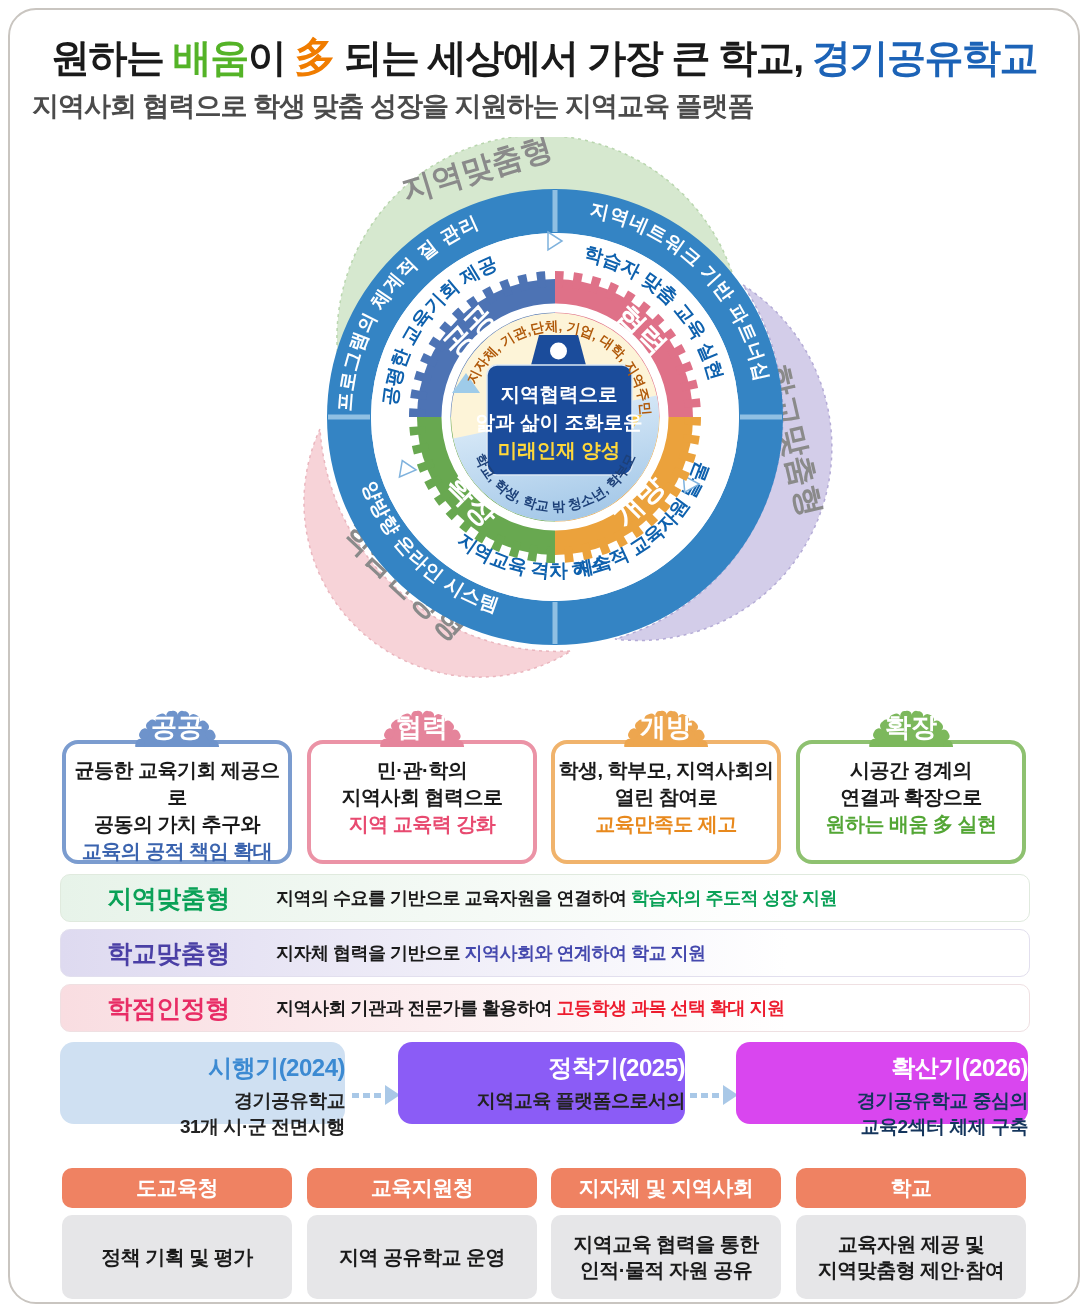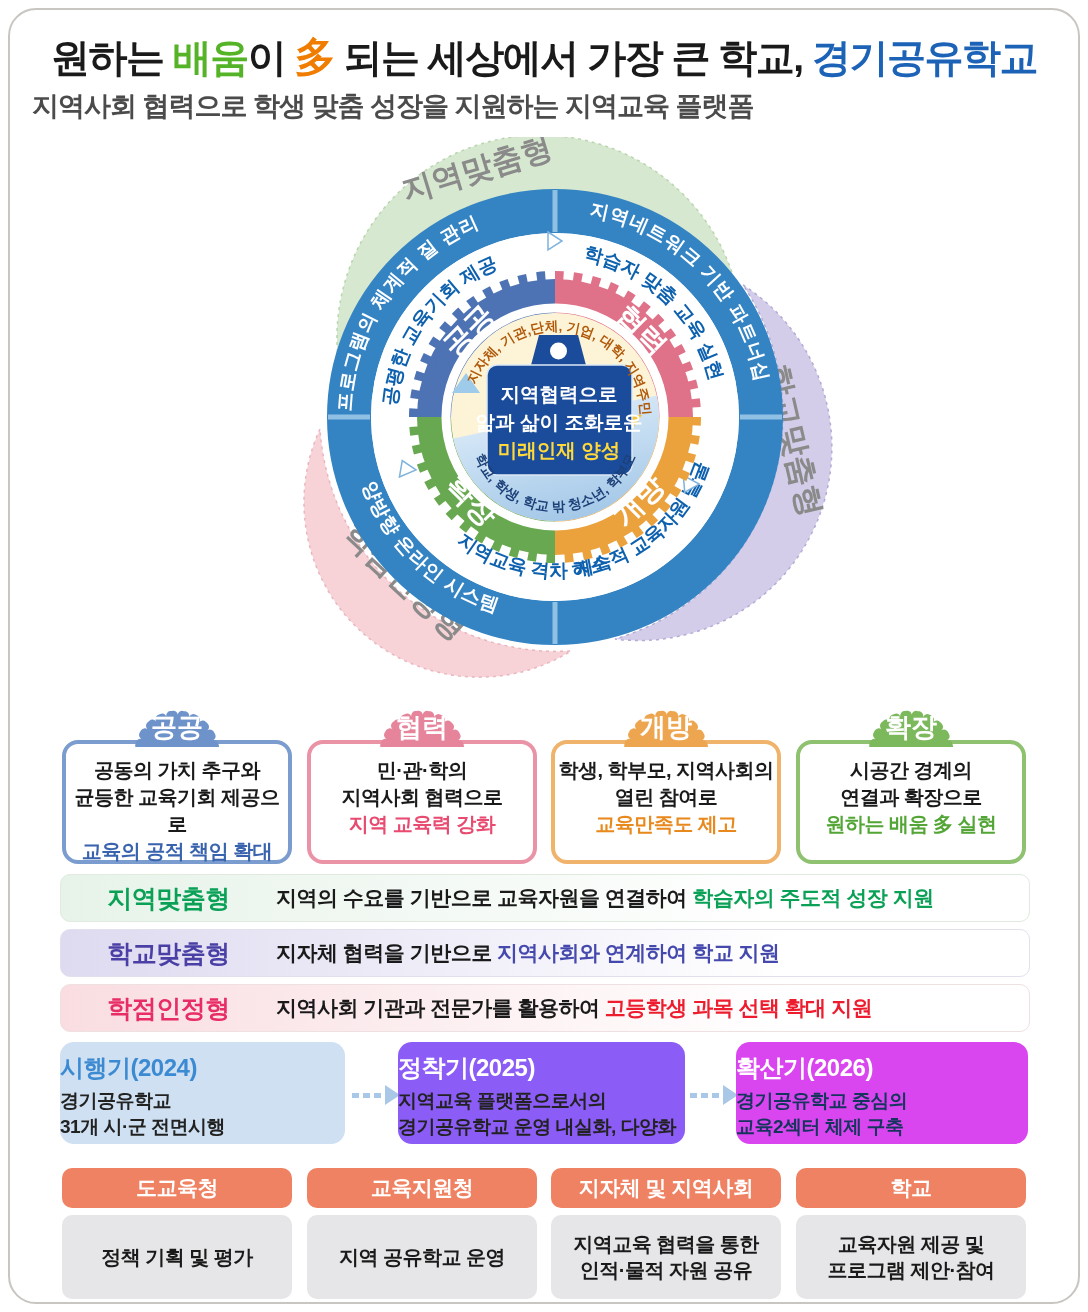--- a/index.html
+++ b/index.html
@@ -17,30 +17,30 @@
   .vbox .badge-label{position:absolute;top:13px;left:0;width:100%;text-align:center;font-size:26px;font-weight:800;color:#fff;z-index:3;}
   .vbox .card{position:relative;margin-top:-7px;height:103px;background:#fff;border-radius:16px;padding-top:13px;text-align:center;font-size:20px;font-weight:800;letter-spacing:-0.5px;line-height:27px;color:#1a1a1a;z-index:1;}
   .vb-blue  .card{border:4px solid #7b9ccf;} .vb-blue  .hl{color:#3a63ae;}
   .vb-pink  .card{border:4px solid #eb93a6;} .vb-pink  .hl{color:#e84a70;}
   .vb-orange .card{border:4px solid #f0b36c;} .vb-orange .hl{color:#e8891d;}
   .vb-green .card{border:4px solid #8ec170;} .vb-green .hl{color:#53a635;text-align:center;}
 
   
   .trow{position:absolute;left:60px;width:968px;height:46px;border-radius:10px;display:flex;align-items:center;}
   .trow .tlabel{width:215px;text-align:center;font-size:25px;font-weight:800;letter-spacing:-0.5px;}
-  .trow .tdesc{font-size:21px;font-weight:800;letter-spacing:-0.5px;color:#1a1a1a;}
+  .trow .tdesc{font-size:18px;font-weight:800;letter-spacing:-0.5px;color:#1a1a1a;}
   .trow-green{background:linear-gradient(90deg,#e7f3e9 0%,#ffffff 75%);border:1px solid #e0eade;}
   .trow-green .tlabel,.trow-green .hl{color:#0aa157;}
   .trow-purple{background:linear-gradient(90deg,#dedaf0 0%,#ffffff 75%);border:1px solid #e2dfee;}
   .trow-purple .tlabel{color:#4a3fa5;} .trow-purple .hl{color:#4549ae;}
   .trow-pink{background:linear-gradient(90deg,#f9dde1 0%,#ffffff 75%);border:1px solid #efe0e2;}
   .trow-pink .tlabel{color:#e82c65;} .trow-pink .hl{color:#ed1c2e;}
 
   
-  .tstep{position:absolute;top:1042px;height:102px;border-radius:14px;text-align:left;}
+  .tstep{position:absolute;top:1042px;height:82px;border-radius:14px;text-align:right;}
   .tstep .ttitle{margin-top:10px;font-size:24px;font-weight:800;letter-spacing:-0.5px;}
   .tstep .tbody{margin-top:4px;font-size:19px;font-weight:800;letter-spacing:-0.5px;line-height:26px;color:#222;}
   .tl-1{background:#cfe0f2;} .tl-1 .ttitle{color:#3c8ad2;}
   .tl-2{background:#8b5cf6;} .tl-2 .ttitle{color:#ffffff;}
   .tl-3{background:#d946ef;} .tl-3 .ttitle{color:#ffffff;} .tl-3 .tbody{color:#14355c;}
   .arrow{position:absolute;top:1085px;display:flex;align-items:center;gap:4px;}
   .arrow .dash{width:7px;height:5px;background:#a9c8e7;}
   .arrow .head{width:0;height:0;border-top:10px solid transparent;border-bottom:10px solid transparent;border-left:15px solid #a9c8e7;}
 
   
@@ -170,22 +170,22 @@
 
 <div class="vbox vb-blue" style="left:62px">
   <div class="badge">
     <svg width="120" height="50" viewBox="0 0 120 50">
       <circle cx="60" cy="56" r="38" fill="#6e93cb"></circle>
       <circle cx="60" cy="56" r="38" fill="none" stroke="#6e93cb" stroke-width="9" stroke-dasharray="2.5 9" stroke-linecap="round"></circle>
     </svg>
   </div>
   <div class="badge-label">공공</div>
   <div class="card">
+    <div>균등한 교육기회 제공으로</div>
     <div>공동의 가치 추구와</div>
-    <div>균등한 교육기회 제공으로</div>
     <div class="hl">교육의 공적 책임 확대</div>
   </div>
 </div>
 <div class="vbox vb-pink" style="left:307px">
   <div class="badge">
     <svg width="120" height="50" viewBox="0 0 120 50">
       <circle cx="60" cy="56" r="38" fill="#e5849b"></circle>
       <circle cx="60" cy="56" r="38" fill="none" stroke="#e5849b" stroke-width="9" stroke-dasharray="2.5 9" stroke-linecap="round"></circle>
     </svg>
   </div>
@@ -248,21 +248,20 @@
 <div class="arrow" style="left:352px">
   <span class="dash"></span>
     <span class="dash"></span>
     <span class="dash"></span>
     <span class="head"></span>
 </div>
 <div class="tstep tl-2" style="left:398px;width:287px">
   <div class="ttitle">정착기(2025)</div>
   <div class="tbody">
     <div>지역교육 플랫폼으로서의</div>
-    <div>경기공유학교 운영 내실화, 다양화</div>
   </div>
 </div>
 <div class="arrow" style="left:690px">
   <span class="dash"></span>
     <span class="dash"></span>
     <span class="dash"></span>
     <span class="head"></span>
 </div>
 <div class="tstep tl-3" style="left:736px;width:292px">
   <div class="ttitle">확산기(2026)</div>
@@ -290,15 +289,15 @@
   <div class="rhead">지자체 및 지역사회</div>
   <div class="rbody">
     <div>지역교육 협력을 통한</div>
     <div>인적·물적 자원 공유</div>
   </div>
 </div>
 <div class="role" style="left:796px">
   <div class="rhead">학교</div>
   <div class="rbody">
     <div>교육자원 제공 및</div>
-    <div>프로그램 제안·참여</div>
+    <div>지역맞춤형 제안·참여</div>
   </div>
 </div>
 
 </body></html>

